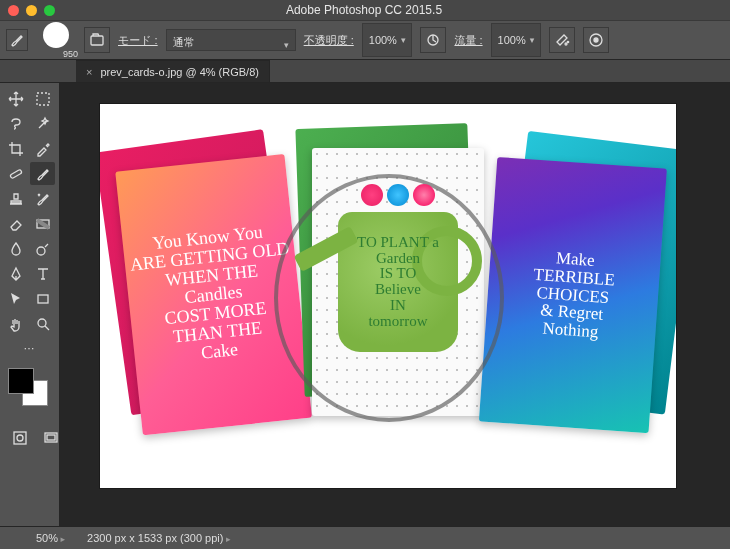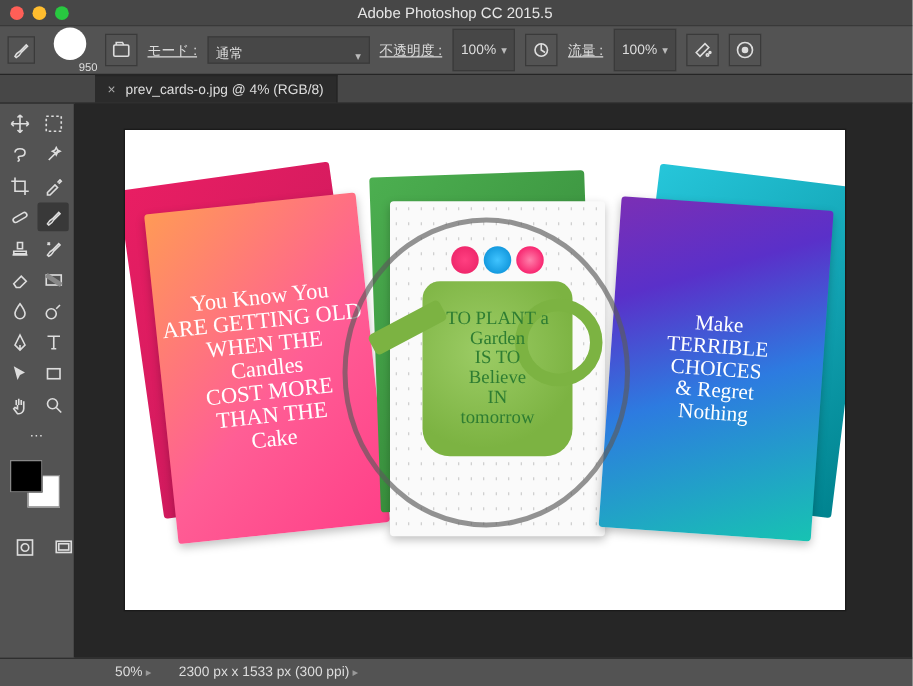--- a/index.html
+++ b/index.html
@@ -50,21 +50,21 @@
 .env { position: absolute; border-radius: 3px; }
 .card { position: absolute; border-radius: 3px; box-shadow: 0 3px 8px rgba(0,0,0,.25); display: flex; align-items: center; justify-content: center; text-align: center; }
 .card span { font-family: "Brush Script MT", cursive; color: #fff; line-height: 1.05; }
 
 
 .s1 { left: 14px; top: 35px; width: 182px; height: 300px; transform: rotate(-6deg); }
 .s1 .env { width: 170px; height: 265px; background: linear-gradient(135deg,#e91e63,#c2185b); top: 0; left: 0; transform: rotate(-2deg); }
 .s1 .card { width: 170px; height: 265px; top: 24px; left: 14px; background: linear-gradient(135deg,#ff9a56 0%,#ff5e95 55%,#ff3f88 100%); }
 .s1 span { font-size: 18px; }
 
-.s2 { left: 200px; top: 35px; width: 185px; height: 310px; }
+.s2 { left: 200px; top: 22px; width: 185px; height: 310px; }
 .s2 .env { width: 172px; height: 268px; background: linear-gradient(135deg,#4caf50,#2e7d32); top: 0; left: 0; transform: rotate(-2deg); }
 .s2 .card { width: 172px; height: 268px; top: 22px; left: 12px; background: #fafafa; }
 .s2 .card::before { content: ""; position: absolute; inset: 0; background-image: radial-gradient(#888 0.7px, transparent 0.7px); background-size: 10px 12px; opacity: .5; }
 .s2 .watercan { position: absolute; width: 120px; height: 140px; background: radial-gradient(circle at 40% 40%, #9ccc65, #7cb342 70%); border-radius: 14px 14px 22px 22px; }
 .s2 .watercan::before { content: ""; position: absolute; width: 50px; height: 50px; border: 10px solid #7cb342; border-radius: 50%; right: -24px; top: 14px; }
 .s2 .watercan::after { content: ""; position: absolute; width: 64px; height: 18px; background: #7cb342; left: -44px; top: 28px; transform: rotate(-28deg); border-radius: 4px; }
 .s2 .flowers { position: absolute; top: 36px; width: 90px; height: 40px; display: flex; justify-content: center; gap: 4px; z-index: 3; }
 .flower { width: 22px; height: 22px; border-radius: 50%; }
 .flower.a { background: radial-gradient(circle,#ff4081,#e91e63); }
 .flower.b { background: radial-gradient(circle,#40c4ff,#0288d1); }
@@ -73,21 +73,21 @@
 
 .s3 { left: 388px; top: 35px; width: 182px; height: 310px; transform: rotate(4deg); }
 .s3 .env { width: 170px; height: 265px; background: linear-gradient(135deg,#26c6da,#00838f); top: 0; left: 22px; transform: rotate(3deg); }
 .s3 .card { width: 170px; height: 265px; top: 24px; left: 0; background: linear-gradient(160deg,#7b2fb5 0%,#5a30c9 25%,#2d7be0 55%,#17c3b2 100%); }
 .s3 span { font-size: 17px; }
 
 
 .brush-oval { position: absolute; left: 174px; top: 70px; width: 230px; height: 248px; border: 4px solid rgba(90,90,90,.65); border-radius: 50%; pointer-events: none; }
 
 
-.status { height: 23px; background: #535353; border-top: 1px solid #252525; display: flex; align-items: center; padding-left: 92px; gap: 22px; }
+.status { height: 23px; background: #535353; border-top: 1px solid #252525; display: flex; align-items: center; padding-left: 36px; gap: 22px; }
 .status span { color: #ddd; font-size: 11px; }
 .status span::after { content: " ▸"; color: #999; font-size: 9px; }
 
 svg { stroke: #ddd; fill: none; stroke-width: 1.3; }
 </style>
 </head>
 <body>
 
 <div class="titlebar">
   <div class="traffic">

